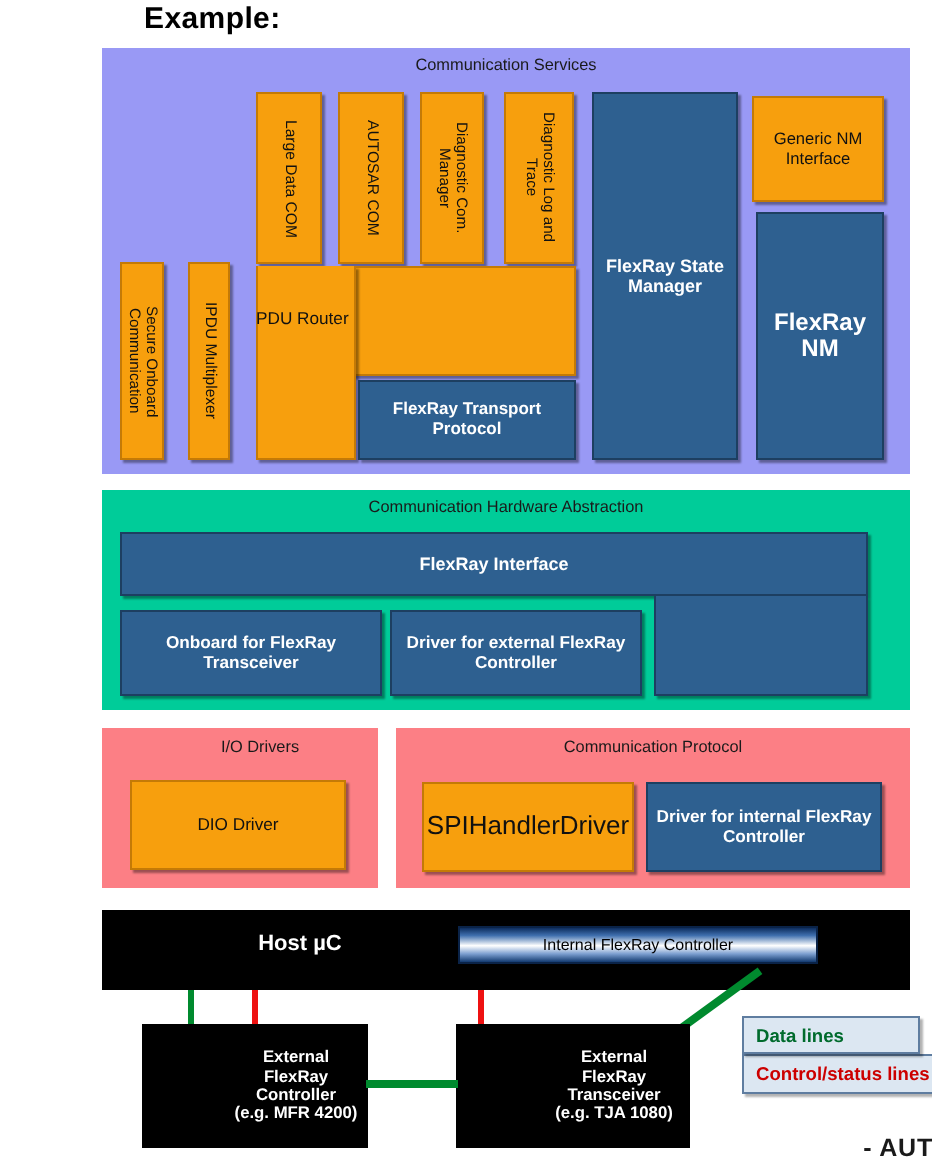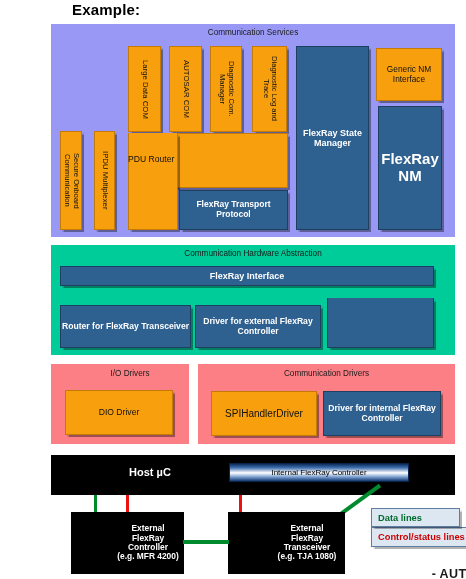--- a/index.html
+++ b/index.html
@@ -132,52 +132,52 @@
   </div>
 
   <div class="box orange" style="left:336px; top:48px; width:66px; height:53px; font-size:8.3px;">
     <span>Generic NM Interface</span>
   </div>
 
   <div class="box blue" style="left:256px; top:46px; width:73px; height:184px; font-size:9px;">
     <span>FlexRay State Manager</span>
   </div>
 
-  <div class="box blue" style="left:338px; top:106px; width:64px; height:124px; font-size:15px;">
+  <div class="box blue" style="left:338px; top:106px; width:64px; height:124px; font-size:12px;">
     <span>FlexRay NM</span>
   </div>
 
   <div class="band" style="left:11px; top:245px; width:404px; height:110px; background:#00cc99;">
     <div class="band-label" style="top:4px;">Communication Hardware Abstraction</div>
   </div>
 
-  <div class="box blue" style="left:20px; top:266px; width:374px; height:20px; font-size:9px;text-align:right;">
+  <div class="box blue" style="left:20px; top:266px; width:374px; height:32px; font-size:9px;text-align:right;">
     <span>FlexRay Interface</span>
   </div>
   <div class="box blue" style="left:287px; top:298px; width:107px; height:50px; border-top:none;"></div>
 
   <div class="box blue" style="left:20px; top:305px; width:131px; height:43px; font-size:8.6px;">
-    <span>Router for FlexRay Transceiver</span>
+    <span>Onboard for FlexRay Transceiver</span>
   </div>
 
   <div class="box blue" style="left:155px; top:305px; width:126px; height:43px; font-size:8.6px;">
     <span>Driver for external FlexRay Controller</span>
   </div>
 
   <div class="band" style="left:11px; top:364px; width:138px; height:80px; background:#fc7f85;">
     <div class="band-label" style="top:5px;padding-left:20px;">I/O Drivers</div>
   </div>
   <div class="box orange" style="left:25px; top:390px; width:108px; height:45px; font-size:8.6px;">
     <span>DIO Driver</span>
   </div>
 
   <div class="band" style="left:158px; top:364px; width:257px; height:80px; background:#fc7f85;">
-    <div class="band-label" style="top:5px;">Communication Drivers</div>
-  </div>
-  <div class="box orange" style="left:171px; top:391px; width:106px; height:45px; font-size:10px;">
+    <div class="band-label" style="top:5px;">Communication Protocol</div>
+  </div>
+  <div class="box orange" style="left:171px; top:391px; width:106px; height:45px; font-size:13px;">
     <span>SPIHandlerDriver</span>
   </div>
   <div class="box blue" style="left:283px; top:391px; width:118px; height:45px; font-size:8.6px;">
     <span>Driver for internal FlexRay Controller</span>
   </div>
 
   <div class="box black" style="left:11px; top:455px; width:404px; height:40px; box-shadow:none;"></div>
   <div style="position:absolute; left:60px; top:466px; width:100px; text-align:center; color:#fff; font-size:11px; font-weight:bold;">Host µC</div>
 
   <div class="grad" style="left:189px; top:463px; width:180px; height:19px;">

